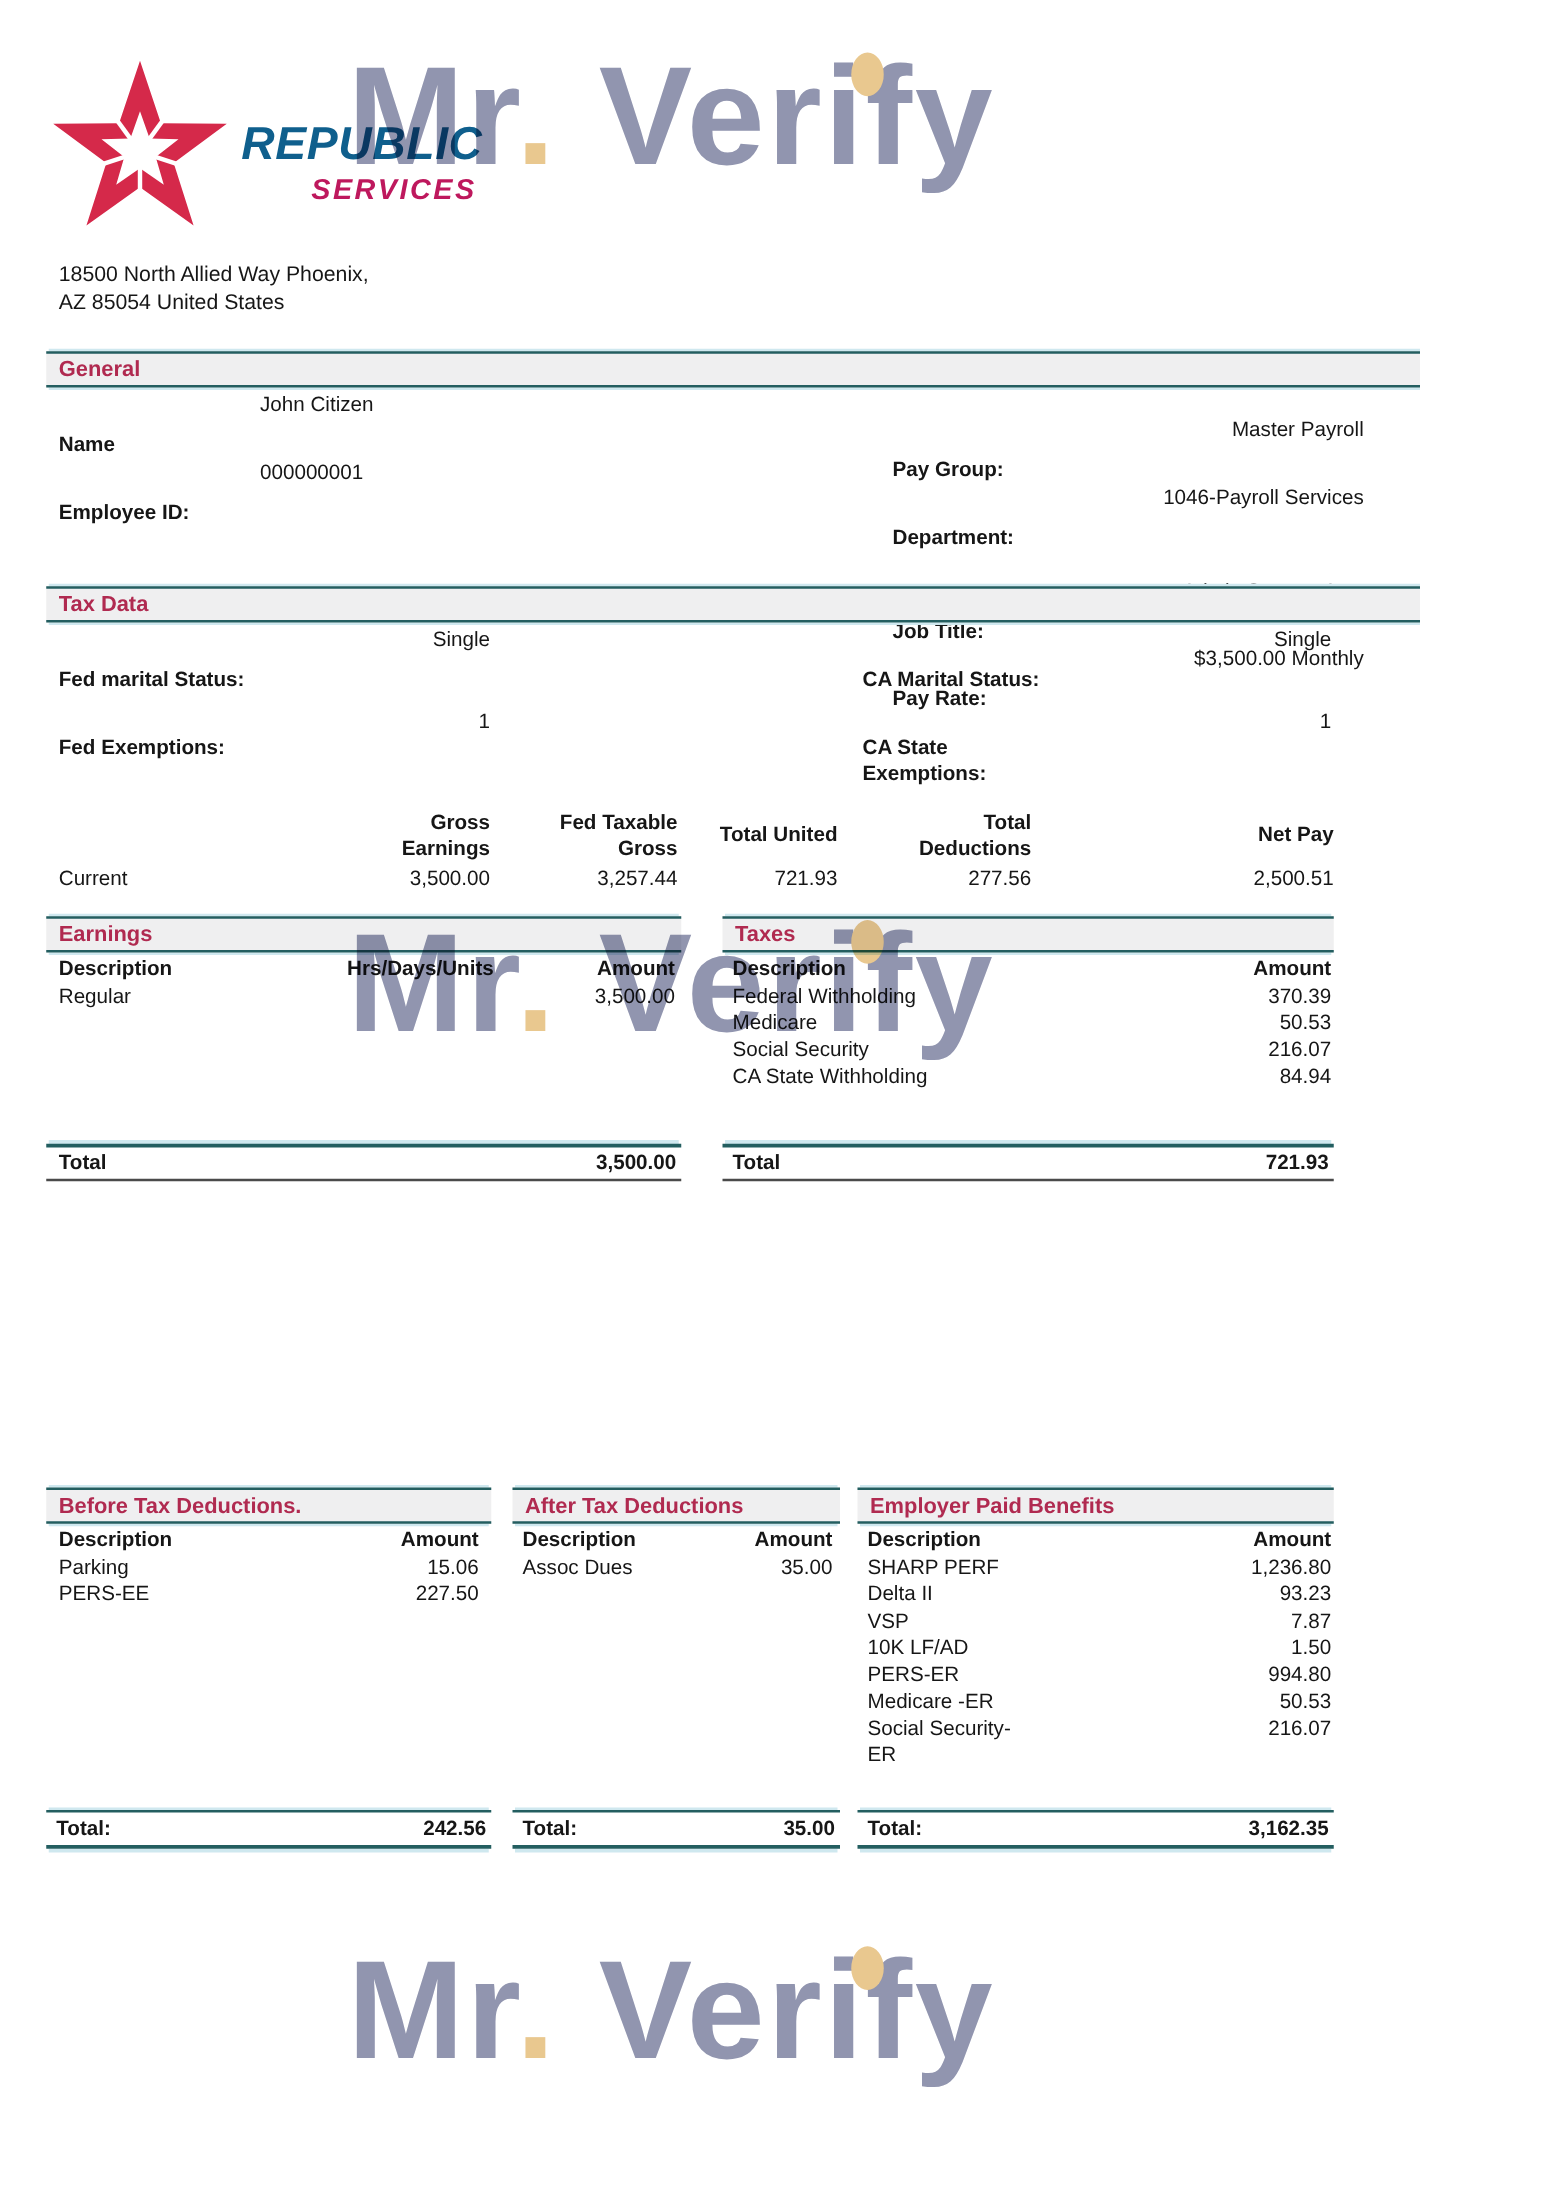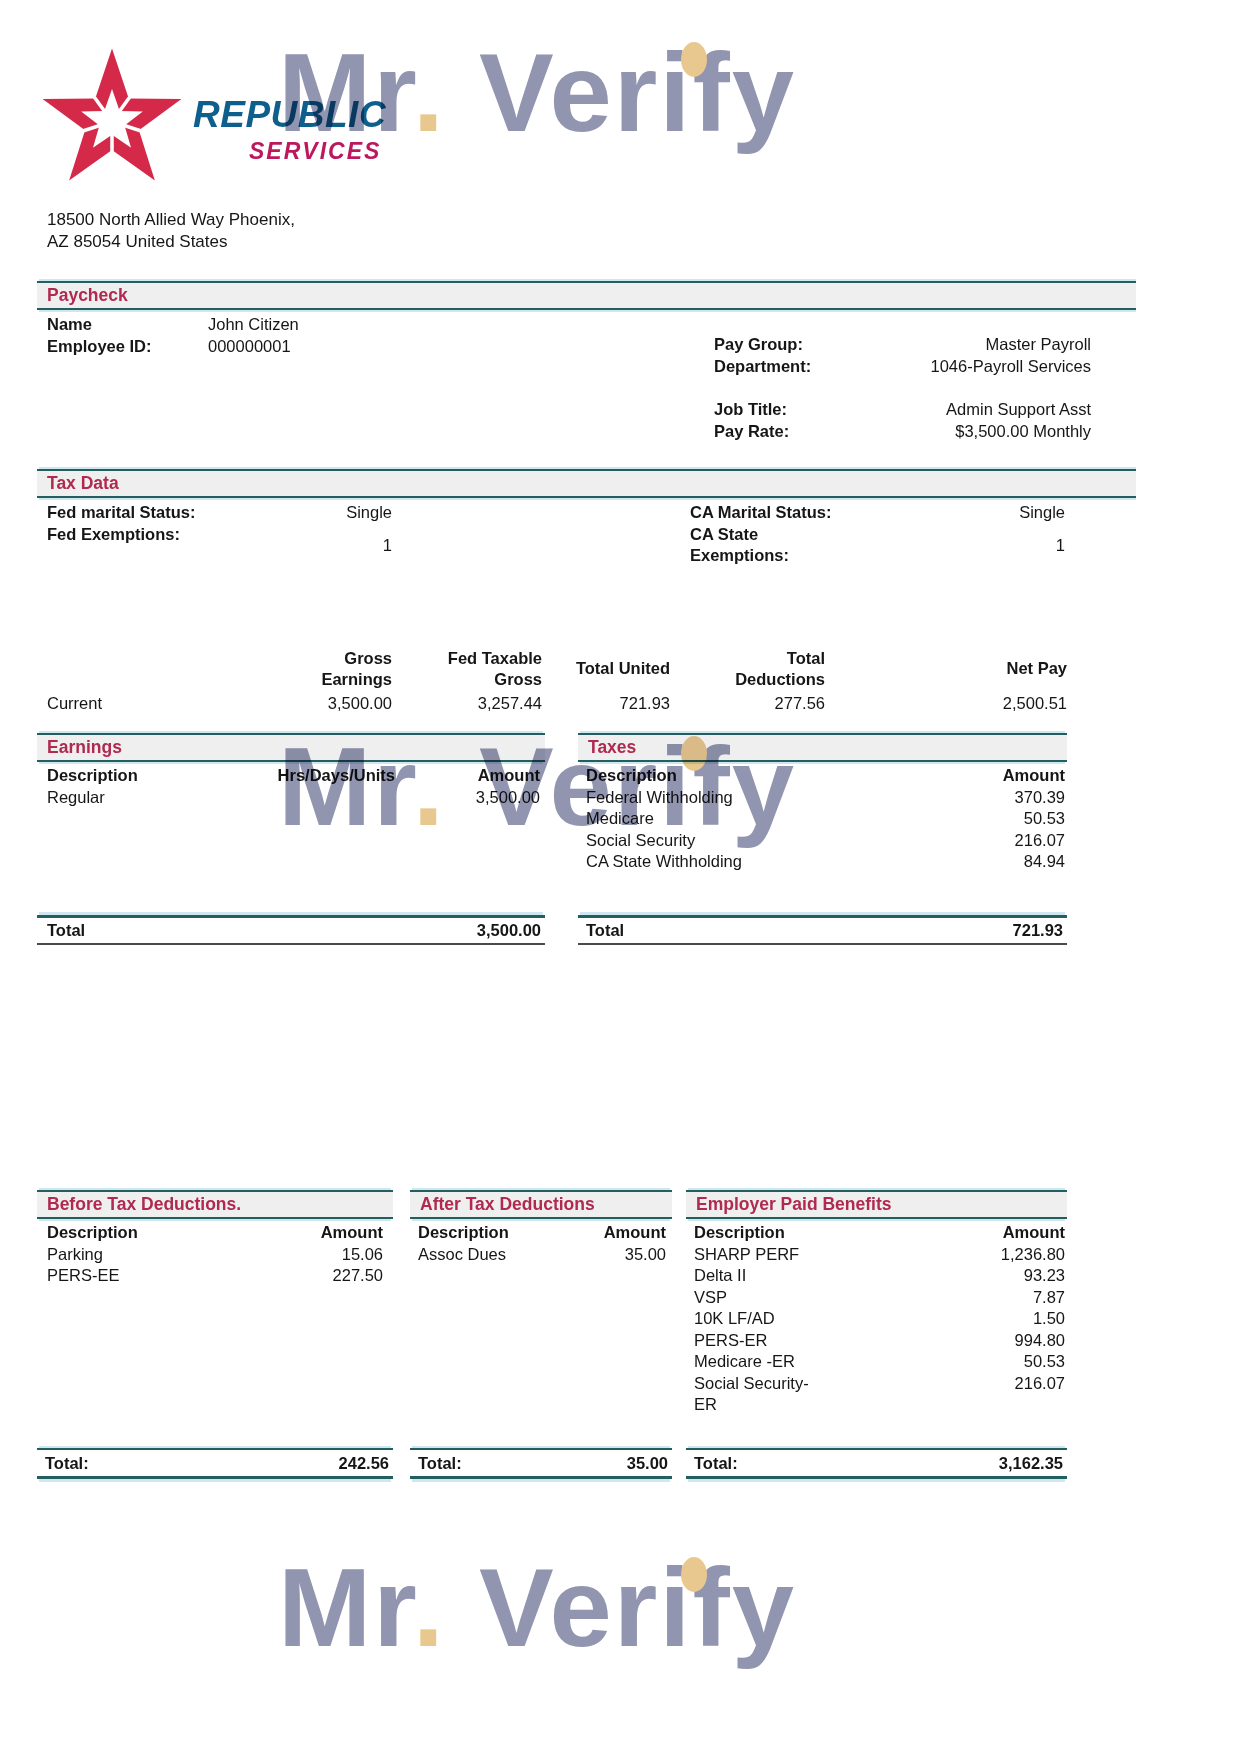--- a/index.html
+++ b/index.html
@@ -20,21 +20,21 @@
   
   .bar {
     position:absolute; height:25px; background:#efeff0;
     border-top:2px solid #235e60; border-bottom:2px solid #235e60;
     box-shadow: 0 -4px 0 -2px #cfe8ef, 0 4px 0 -2px #cfe8ef;
   }
   .bar .title { color:#b02a50; font-weight:bold; font-size:17.5px; line-height:25px; padding-left:10px; }
 
   
   .kvrow { display:flex; line-height:21.5px; }
-  .kvrow .lbl { font-weight:bold; }
+  .kvrow .lbl { font-weight:bold;margin-top:32px; }
   .kvrow .val { flex:1; }
   .kvrow .val.r { text-align:right; }
 
   
   .trow { display:flex; line-height:21.5px; }
   .trow .c { overflow:visible; }
   .r { text-align:right; }
 
   .total-line {
     position:absolute; height:25px;
@@ -84,21 +84,21 @@
 
   <div class="abs brand1" style="left:193px; top:94px;">REPUBLIC</div>
   <div class="abs brand2" style="left:249px; top:138px;">SERVICES</div>
 
   <div class="abs address" style="left:47px; top:209px;">
     <div>18500 North Allied Way Phoenix,</div>
     <div>AZ 85054 United States</div>
   </div>
 
   <div class="bar" style="left:37px; top:281px; width:1168px;">
-    <div class="title">Paycheck</div>
+    <div class="title">General</div>
   </div>
 
   <div class="abs" style="left:47px; top:314px; width:345px;">
     <div class="kvrow">
       <span class="lbl" style="width:161px;">Name</span>
       <span class="val">John Citizen</span>
     </div>
     <div class="kvrow">
       <span class="lbl" style="width:161px;">Employee ID:</span>
       <span class="val">000000001</span>

